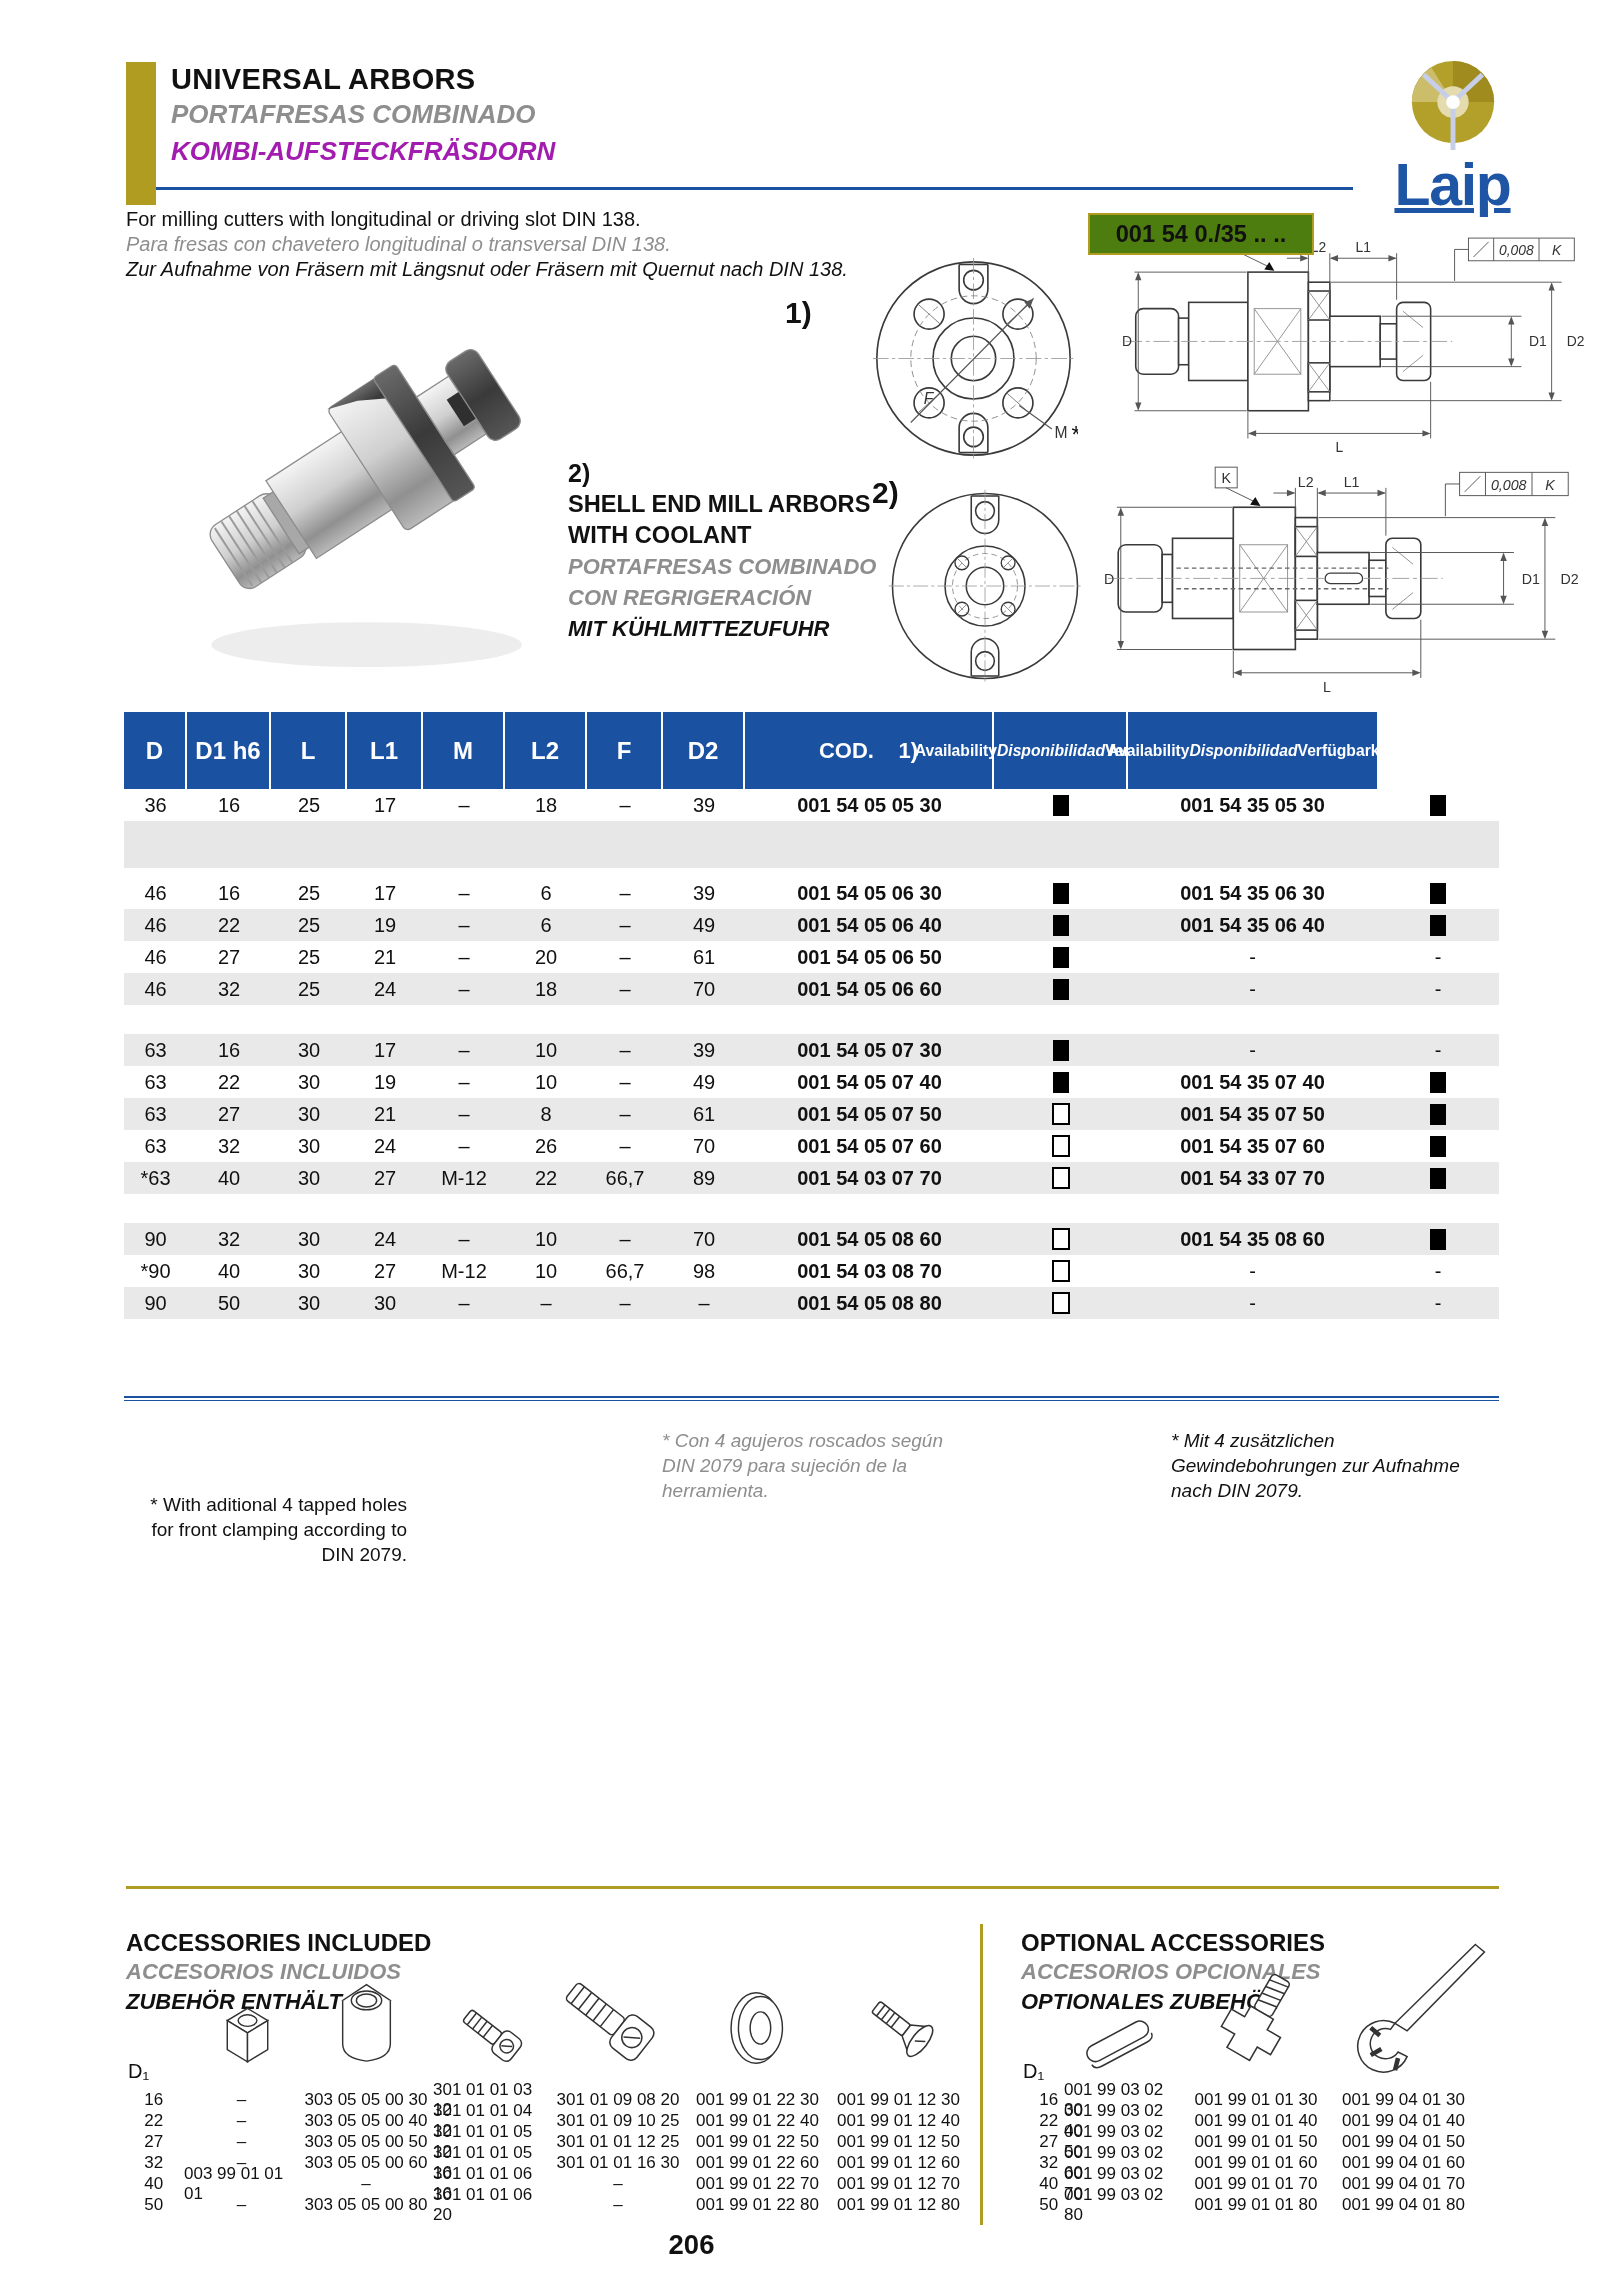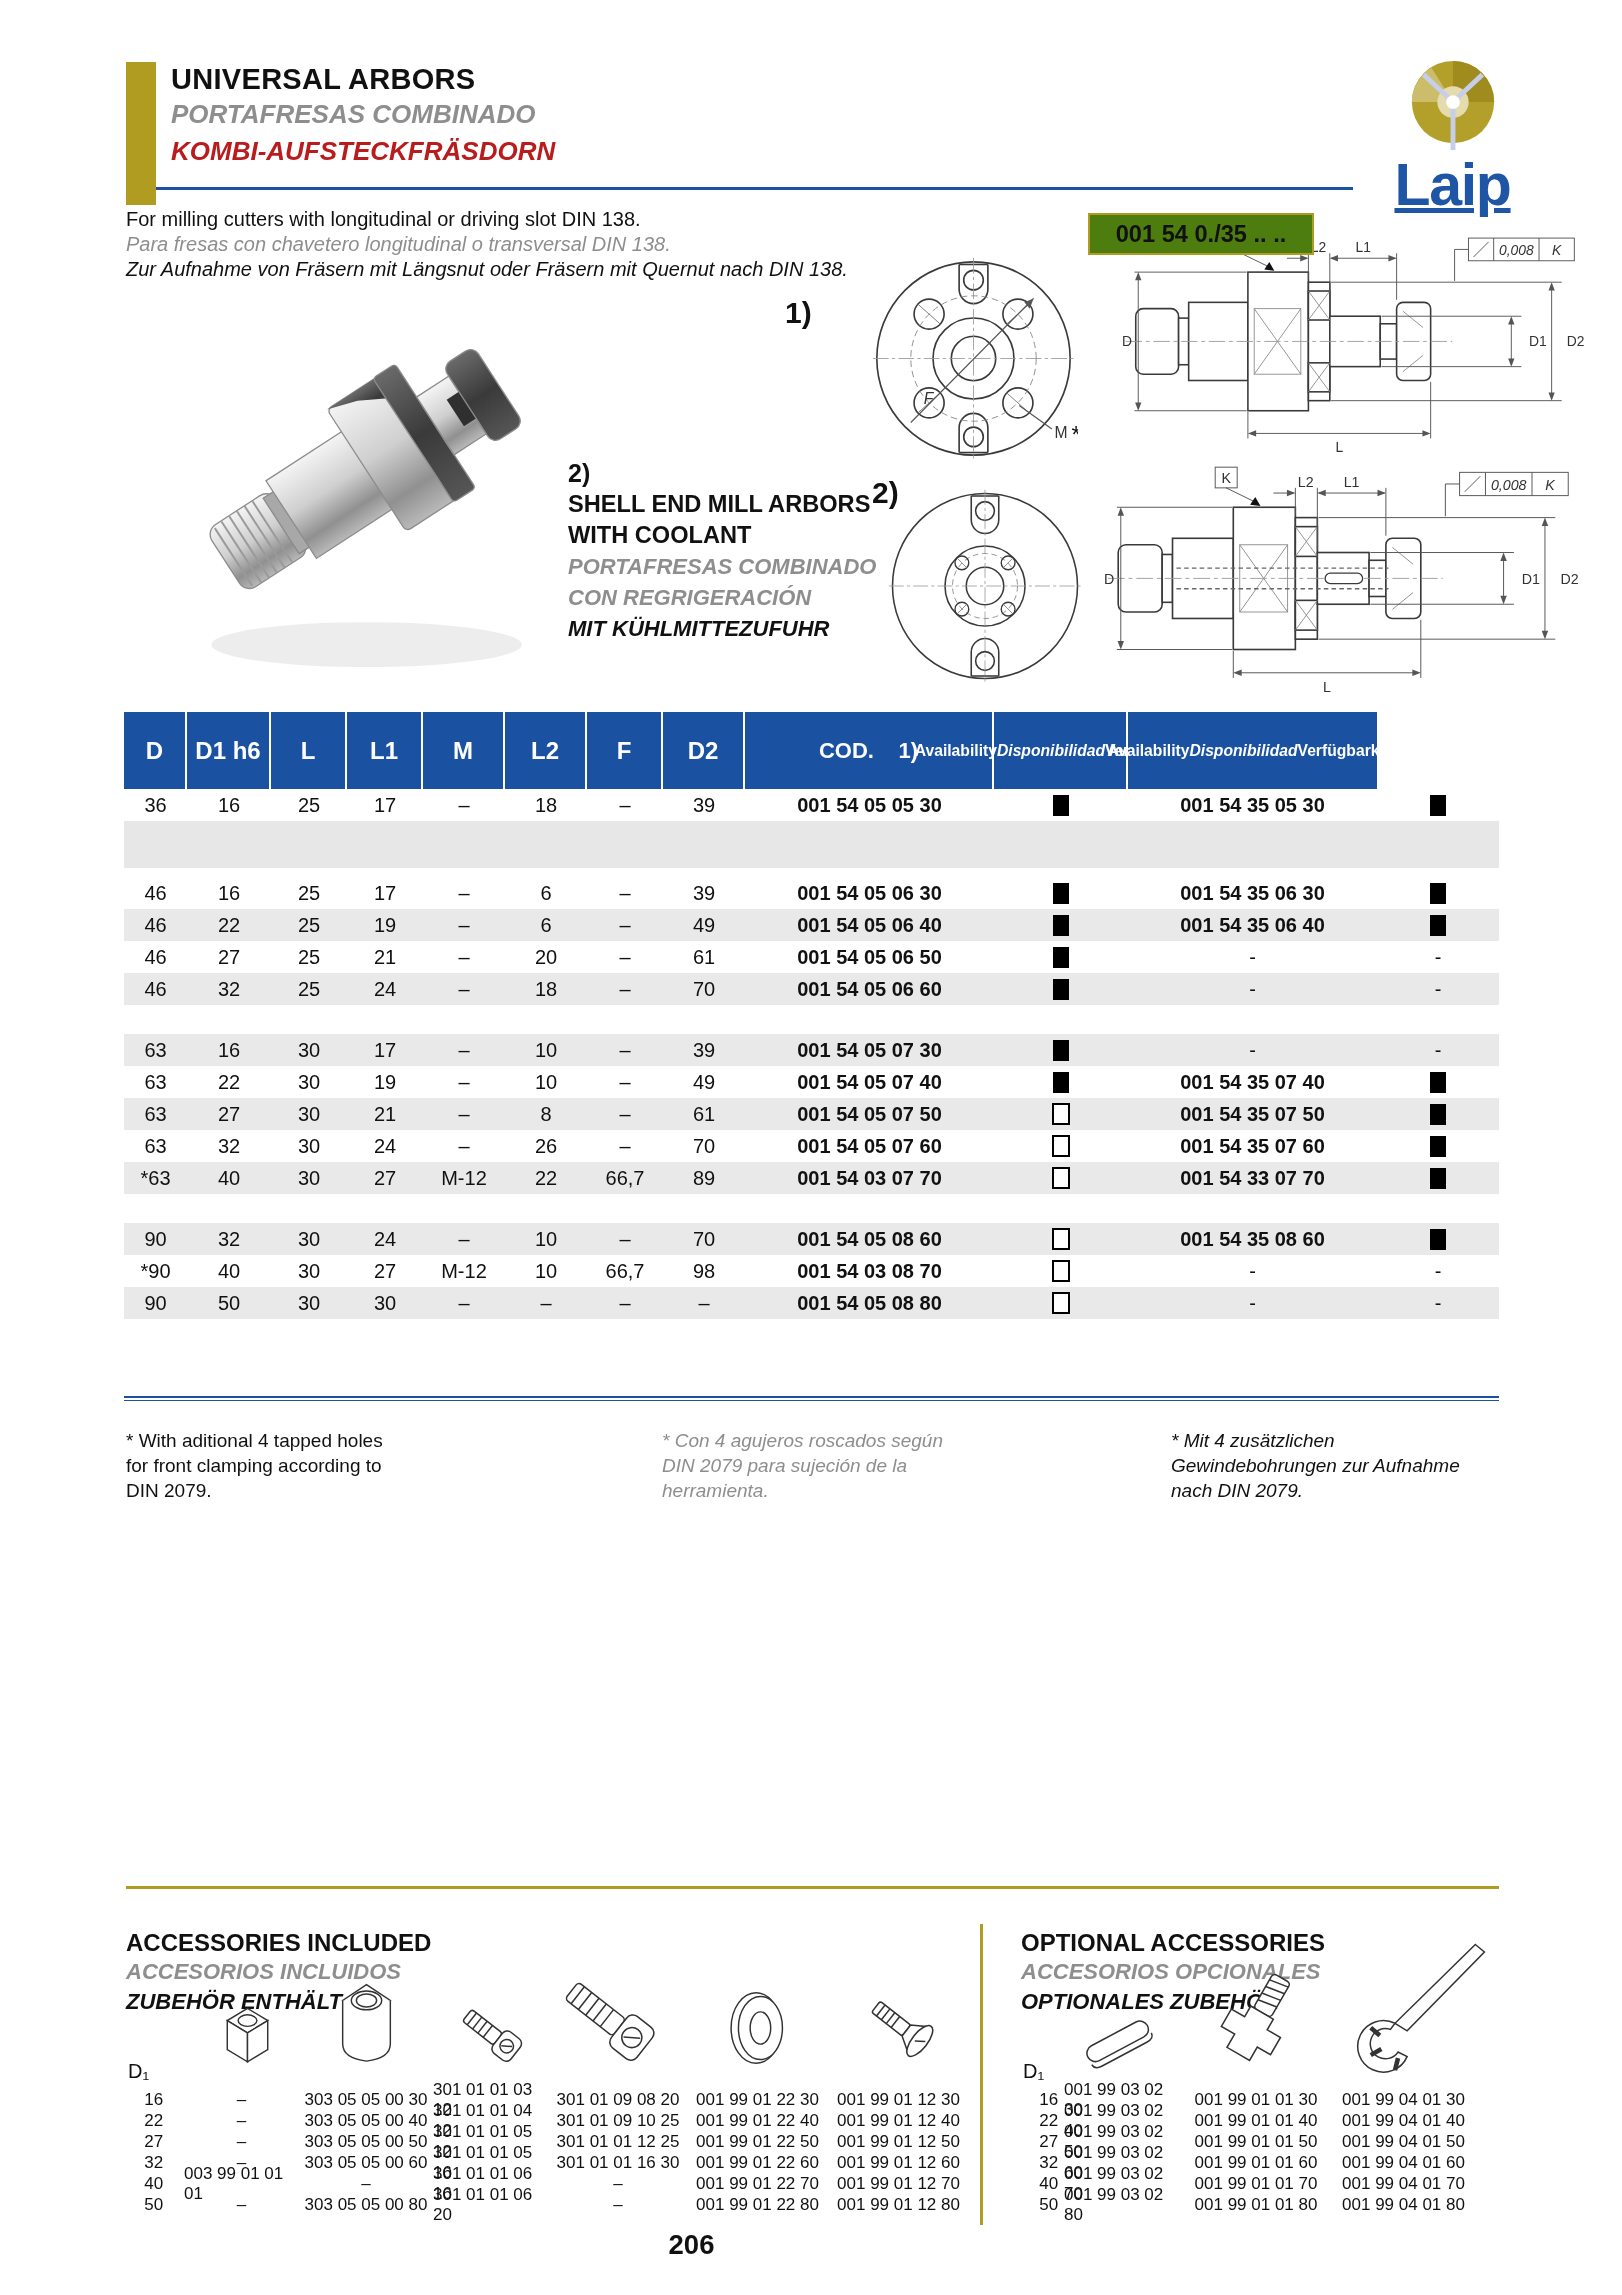--- a/index.html
+++ b/index.html
@@ -3,21 +3,21 @@
 <meta charset="utf-8">
 <style>
   html,body{margin:0;padding:0;}
   body{width:1623px;height:2295px;position:relative;background:#ffffff;
        font-family:"Liberation Sans",sans-serif;color:#111;overflow:hidden;}
   .abs{position:absolute;}
   
   .gold-bar{left:126px;top:62px;width:30px;height:143px;background:#AF9C20;}
   .page-title{left:171px;top:63px;font-size:29px;font-weight:bold;letter-spacing:0.3px;color:#111;}
   .subtitle-es{left:171px;top:99px;font-size:26px;font-weight:bold;font-style:italic;color:#8E8E8E;}
-  .subtitle-de{left:171px;top:136px;font-size:26px;font-weight:bold;font-style:italic;color:#b91c1c;}
+  .subtitle-de{left:171px;top:136px;font-size:26px;font-weight:bold;font-style:italic;color:#a21caf;}
   .blue-rule{left:156px;top:187px;width:1197px;height:3.3px;background:#1A52A1;}
   .code-box{left:1088px;top:165px;width:222px;height:38px;background:#4d7c0f;border:2.6px solid #AF9C20;
             display:flex;align-items:center;justify-content:center;font-size:23.6px;font-weight:bold;z-index:3;margin-top:48px;}
   .brand{left:1361px;top:55px;width:183px;text-align:center;}
   .brand-word{font-size:59px;font-weight:bold;color:#1E55A5;letter-spacing:-1.3px;line-height:1;margin-top:1.3px;text-decoration:underline;}
   
   .intro-en{left:126px;top:208px;font-size:20px;color:#111;}
   .intro-es{left:126px;top:233px;font-size:20px;color:#8E8E8E;font-style:italic;}
   .intro-de{left:126px;top:258px;font-size:20px;color:#111;font-style:italic;}
   
@@ -43,21 +43,21 @@
   .tgap{height:9.2px;background:#fff;}
   .tgap2{height:29px;background:#fff;}
   .tcell{display:flex;align-items:center;justify-content:center;font-size:20px;color:#111;}
   .tcell.cod{font-weight:bold;}
   .sq{width:16.4px;height:21px;background:#000;display:inline-block;}
   .sq.empty{background:#fff;border:2px solid #000;width:14.4px;height:18.3px;}
   .endrule{left:124px;top:1396px;width:1375px;height:2px;background:#fff;
            border-top:2.6px solid #1A52A1;border-bottom:1.3px solid #1A52A1;}
   
   .fn{font-size:19px;line-height:25px;}
-  .fn-en{left:126px;top:1428px;width:281px;color:#111;}
+  .fn-en{left:126px;top:1492px;width:281px;color:#111;text-align:right;}
   .fn-es{left:662px;top:1428px;width:294px;color:#8E8E8E;font-style:italic;}
   .fn-de{left:1171px;top:1428px;width:327px;color:#111;font-style:italic;}
   
   .acc-topline{left:126px;top:1886px;width:1373px;height:3.3px;background:#AF9C20;}
   .acc-divider{left:980px;top:1924px;width:2.6px;height:301px;background:#AF9C20;}
   .acc-titles{line-height:29.4px;}
   .acc-t-en{font-size:24px;font-weight:bold;color:#111;}
   .acc-t-es{font-size:22px;font-weight:bold;font-style:italic;color:#8E8E8E;}
   .acc-t-de{font-size:22px;font-weight:bold;font-style:italic;color:#111;}
   .d1-label{font-size:20px;color:#111;}

